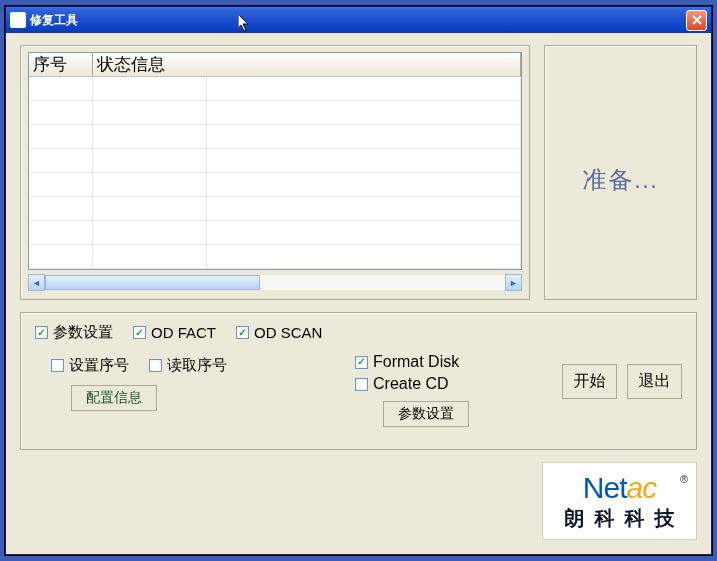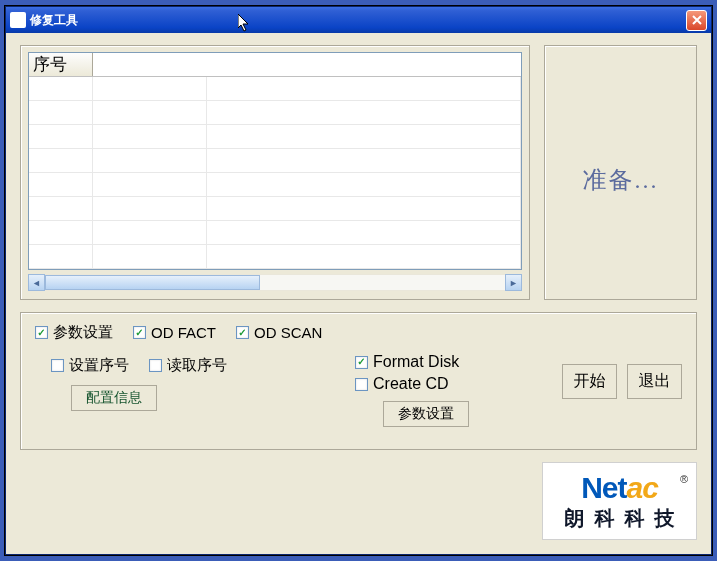--- a/index.html
+++ b/index.html
@@ -234,21 +234,21 @@
       border: 1px solid #d0d0d0;
       background: #fff;
       display: flex;
       flex-direction: column;
       align-items: center;
       justify-content: center;
     }
     .logo-top {
       font-family: Arial, sans-serif;
       font-size: 30px;
-      font-weight: bold;
+      font-weight: normal;
       letter-spacing: -1px;
     }
     .logo-top .n { color:#0158b9; }
     .logo-top .a { color:#f2a818; font-style: italic;}
     .logo-r {
       font-size: 11px;
       position: absolute;
       top: 10px;
       right: 8px;
       color: #333;
@@ -280,20 +280,21 @@
     </div>
   </div>
 
   <div class="client">
 
     <div class="top-row">
       <div class="panel panel-out grid-panel">
         <div class="grid">
           <div class="grid-header">
             <div class="col col1">序号</div>
+            <div class="col col3">状态信息</div>
           </div>
           <div class="grid-body">
             <div class="grid-row">
                 <div class="cell col1"></div>
                 <div class="cell col2"></div>
                 <div class="cell col3"></div>
               </div>
             <div class="grid-row">
                 <div class="cell col1"></div>
                 <div class="cell col2"></div>

